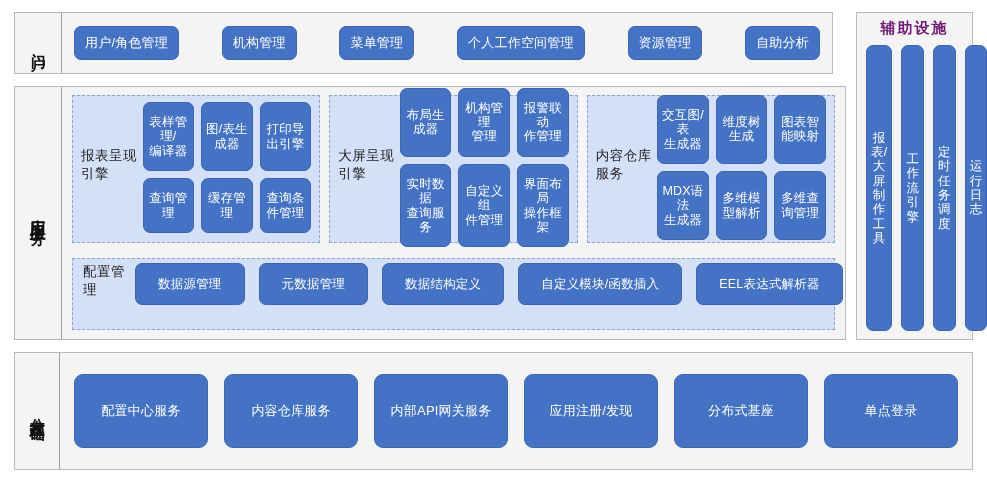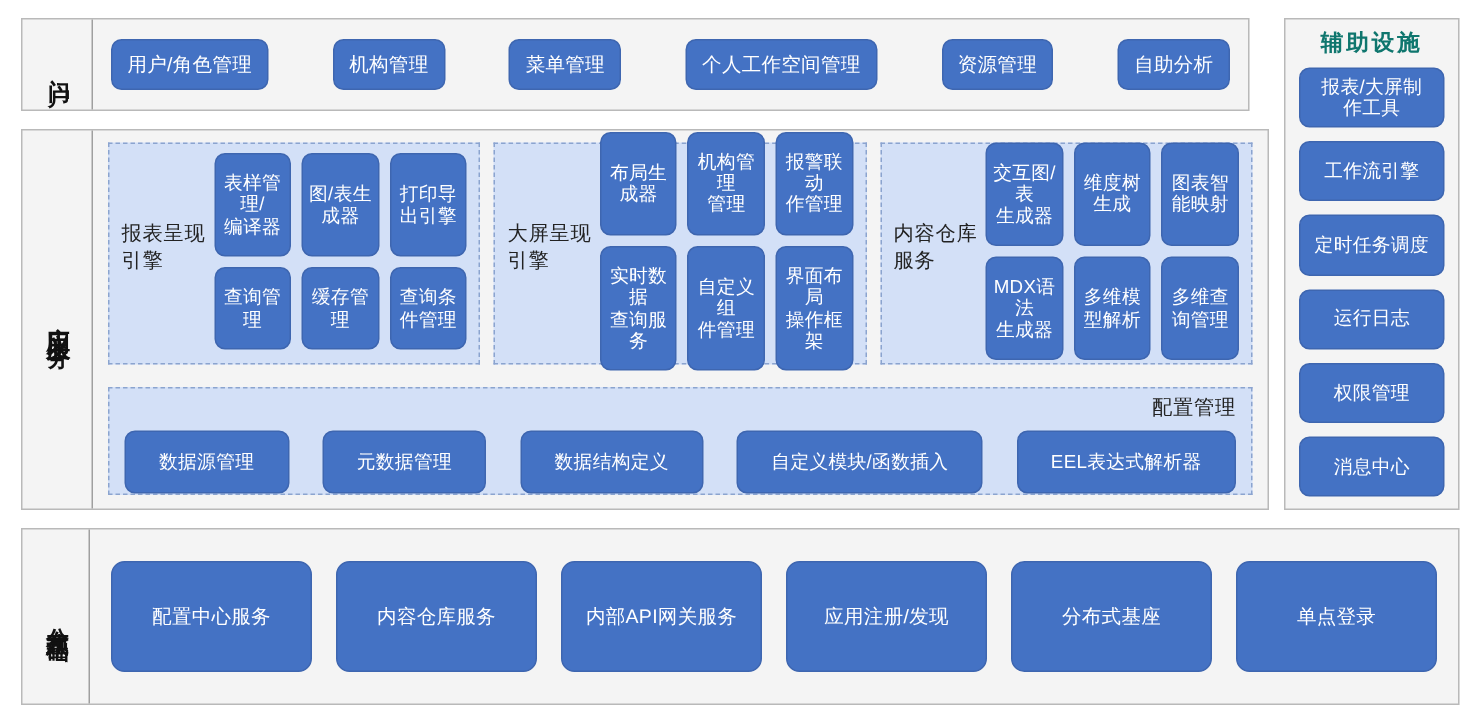--- a/index.html
+++ b/index.html
@@ -141,22 +141,22 @@
   }
 
   
   .group-config {
     width: 100%;
     height: 72px;
     background: #d3e0f7;
     border: 1px dashed #8ba4cf;
     box-sizing: border-box;
     display: flex;
-    flex-direction: column;
-    align-items: flex-end;
+    flex-direction: row;
+    align-items: flex-start;
     padding: 4px 10px 8px 10px;
   }
   .config-row {
     display: flex;
     width: 100%;
     gap: 14px;
     flex: 1 1 auto;
     align-items: center;
     justify-content: space-between;
   }
@@ -199,27 +199,26 @@
     border: 1px solid #b9b9b9;
     box-sizing: border-box;
     display: flex;
     flex-direction: column;
     align-items: center;
     padding: 6px 9px 8px 9px;
   }
   .col-right-title {
     font-size: 15px;
     font-weight: bold;
-    color: #0f766e;
+    color: #701a75;
     letter-spacing: 2px;
     margin-bottom: 7px;
   }
   .col-right-list {
     display: flex;
-    flex-direction: column;
     gap: 9px;
     width: 100%;
     flex: 1 1 auto;
   }
   .col-right-list .node {
     font-size: 12.5px;
     flex: 1 1 0;
     min-height: 32px;
     padding: 0 4px;
   }

